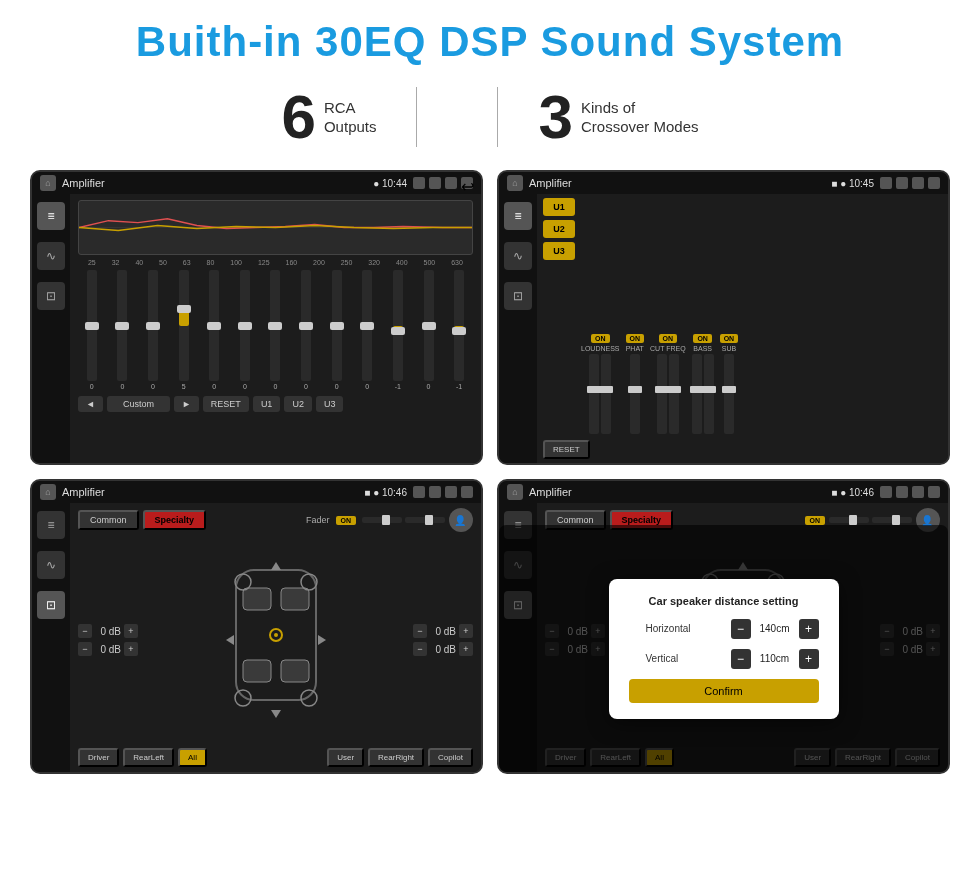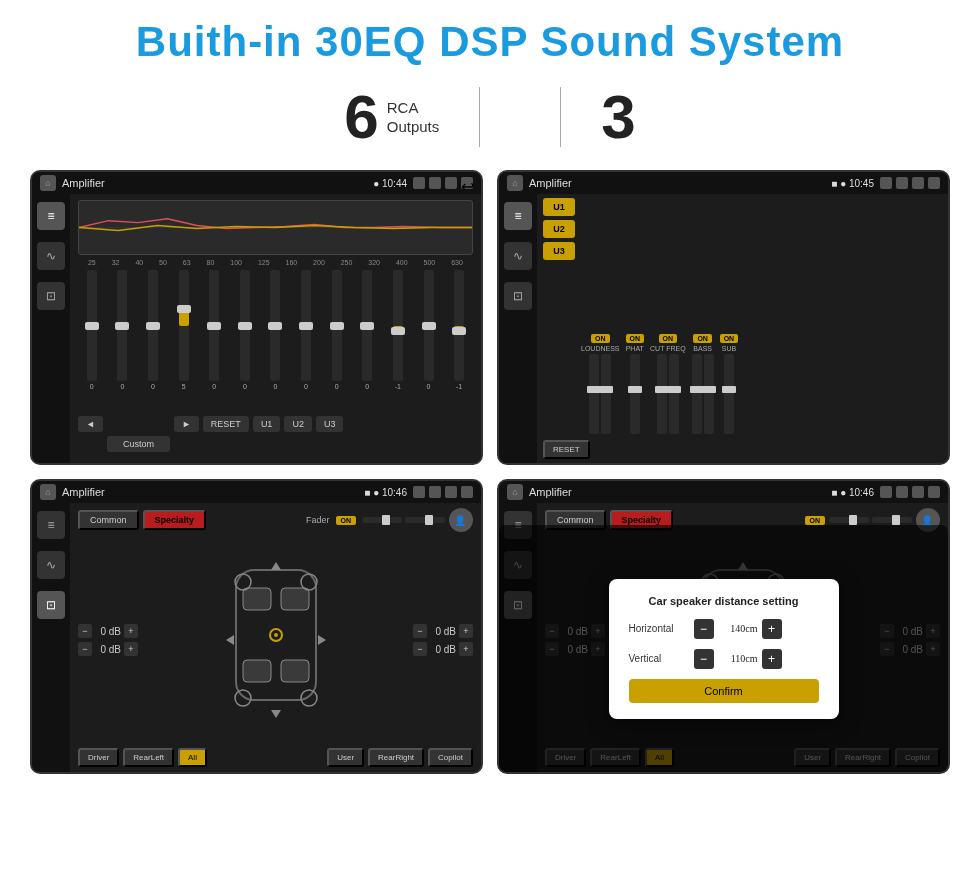--- a/index.html
+++ b/index.html
@@ -245,21 +245,21 @@
 
     .eq-nav-btn {
       background: #333;
       color: #ccc;
       font-size: 9px;
       padding: 3px 8px;
       border-radius: 3px;
       border: none;
     }
 
-    .eq-nav-btn.wide { padding: 3px 16px; margin-top: 40px; }
+    .eq-nav-btn.wide { padding: 3px 16px; }
 
     
     .amp-main {
       flex: 1;
       padding: 4px 6px;
       display: flex;
       flex-direction: column;
       gap: 2px;
     }
 
@@ -493,21 +493,22 @@
       font-weight: bold;
       color: #222;
       margin-bottom: 12px;
       text-align: center;
     }
 
     .dialog-row {
       display: flex;
       align-items: center;
       margin-bottom: 10px;
-      gap: 0;
+      gap: 20px;
+      margin-left: 17px;
     }
 
     .dialog-row-label {
       font-size: 10px;
       color: #333;
       width: 65px;
     }
 
     .dialog-stepper {
       display: flex;
@@ -524,22 +525,21 @@
       display: flex;
       align-items: center;
       justify-content: center;
       font-size: 12px;
     }
 
     .dialog-step-val {
       font-size: 10px;
       color: #222;
       min-width: 40px;
-      text-align: right;
-      font-family: Liberation Serif, serif;
+      text-align: center;
     }
 
     .dialog-confirm-btn {
       background: #c8a000;
       color: #000;
       font-size: 11px;
       font-weight: normal;
       padding: 6px 0;
       width: 100%;
       border-radius: 4px;
@@ -570,20 +570,21 @@
     <div class="stat-item">
       <span class="stat-number">6</span>
       <span class="stat-label">RCA<br>Outputs</span>
     </div>
     <div class="stat-divider"></div>
     <div class="stat-item">
     </div>
     <div class="stat-divider"></div>
     <div class="stat-item">
       <span class="stat-number">3</span>
+      <span class="stat-label">Kinds of<br>Crossover Modes</span>
     </div>
   </div>
 
   <div class="screens-grid">
 
     <div class="screen-box">
       <div class="status-bar">
         <div class="status-bar-home">⌂</div>
         <span class="status-bar-title">Amplifier</span>
         <span class="status-bar-time">● 10:44</span>

